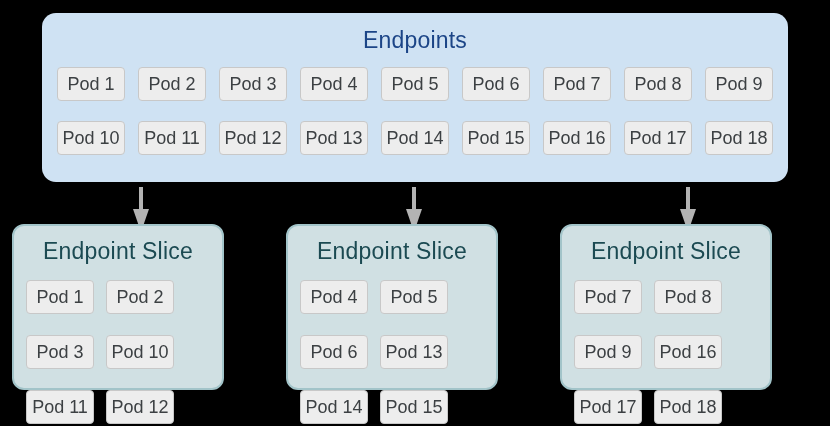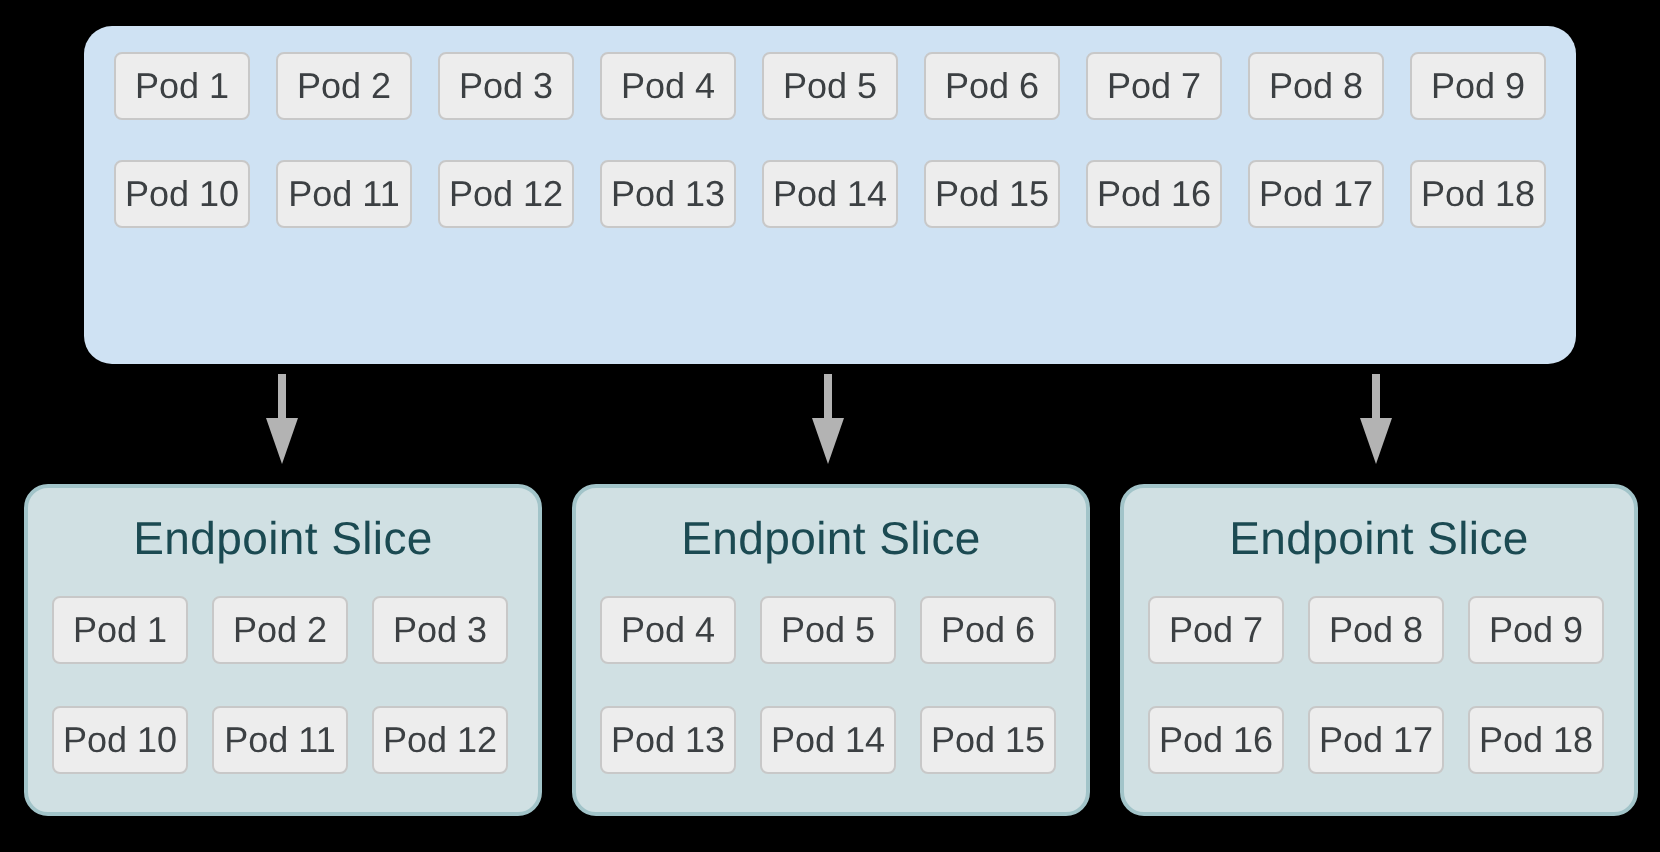--- a/index.html
+++ b/index.html
@@ -26,22 +26,22 @@
     letter-spacing: 0.2px;
   }
   .pods-18 {
     display: flex; flex-wrap: wrap;
     column-gap: 13px; row-gap: 20px;
     padding: 0 15px;
     margin-top: 13px;
     box-sizing: border-box;
   }
   .slice-box {
-    position: absolute; top: 242px;
-    width: 259px; height: 166px;
+    position: absolute; top: 224px;
+    width: 212px; height: 166px;
     background: #d0e0e3;
     border: 2px solid #a2c4c9;
     border-radius: 12px;
     box-sizing: border-box;
   }
   .slice-box .box-title { margin-top: 11px; color: #1b4a52; }
   .slice-1 { left: 12px; }
   .slice-2 { left: 286px; }
   .slice-3 { left: 560px; }
   .pods-6 {
@@ -67,20 +67,21 @@
     width: 20px; height: 46px;
   }
   .arrow-1 { left: 131px; }
   .arrow-2 { left: 404px; }
   .arrow-3 { left: 678px; }
 </style>
 </head>
 <body>
 
 <div class="endpoints-box">
+  <div class="box-title">Endpoints</div>
   <div class="pods-18">
       <div class="pod">Pod 1</div>
       <div class="pod">Pod 2</div>
       <div class="pod">Pod 3</div>
       <div class="pod">Pod 4</div>
       <div class="pod">Pod 5</div>
       <div class="pod">Pod 6</div>
       <div class="pod">Pod 7</div>
       <div class="pod">Pod 8</div>
       <div class="pod">Pod 9</div>

